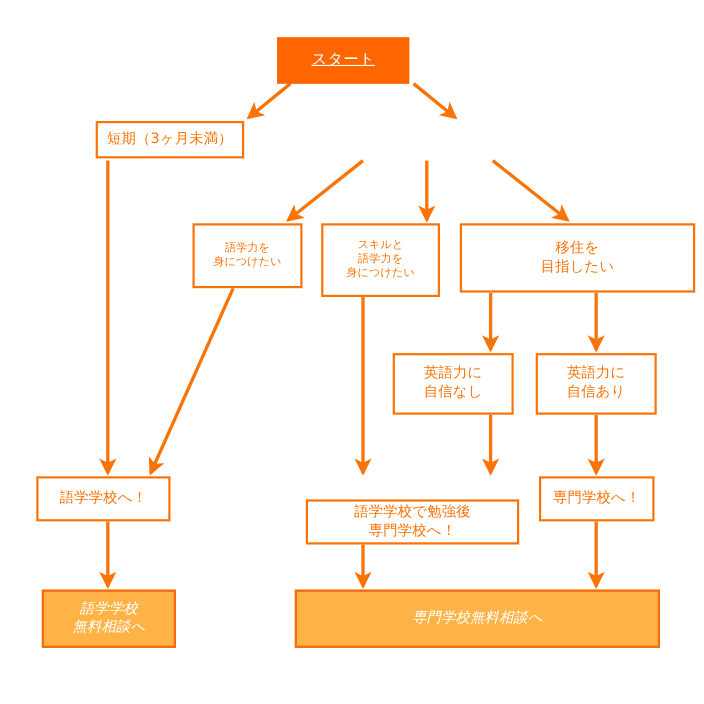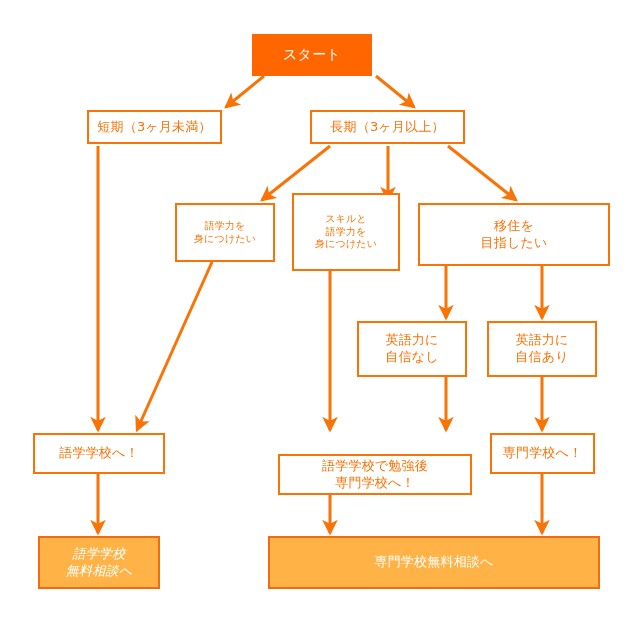--- a/index.html
+++ b/index.html
@@ -45,21 +45,21 @@
   .node-solid {
     background: #FF6600;
     border: 2px solid #FF6600;
     color: #ffffff;
   }
   .node-fill {
     background: #FFB347;
     border: 2px solid #F26B0F;
     color: #ffffff;
   }
-  .fs-14 { font-size: 14px; }
+  .fs-14 { font-size: 14px; text-decoration: underline; }
   .fs-13 { font-size: 13px; }
   .fs-12 { font-size: 10px; }
 </style>
 </head>
 <body>
 
 <div id="flow-root">
 
   <svg class="flow-svg" viewBox="0 0 640 640">
     <defs>
@@ -83,43 +83,42 @@
       <line x1="98" y1="474" x2="98" y2="533"></line>
       <line x1="330" y1="474" x2="330" y2="533"></line>
       <line x1="542" y1="474" x2="542" y2="533"></line>
     </g>
   </svg>
 
   <div class="node-box node-solid fs-14" style="left:252px; top:34px; width:120px; height:42px;">スタート</div>
 
   <div class="node-box node-outline fs-13" style="left:87px; top:110px; width:135px; height:34px;">短期（3ヶ月未満）</div>
 
-  <div class="node-box node-outline fs-13" style="left:310px; top:110px; width:155px; height:34px;">長期（3ヶ月以上）</div>
 
   <div class="node-box node-outline fs-12" style="left:175px; top:203px; width:100px; height:59px;">語学力を
 身につけたい</div>
 
-  <div class="node-box node-outline fs-12" style="left:292px; top:193px; width:108px; height:78px;">スキルと
+  <div class="node-box node-outline fs-12" style="left:292px; top:203px; width:108px; height:67px;">スキルと
 語学力を
 身につけたい</div>
 
-  <div class="node-box node-outline fs-13" style="left:418px; top:203px; width:192px; height:63px;">移住を
+  <div class="node-box node-outline fs-13" style="left:418px; top:203px; width:214px; height:63px;">移住を
 目指したい</div>
 
   <div class="node-box node-outline fs-13" style="left:357px; top:321px; width:110px; height:56px;">英語力に
 自信なし</div>
 
   <div class="node-box node-outline fs-13" style="left:487px; top:321px; width:110px; height:56px;">英語力に
 自信あり</div>
 
-  <div class="node-box node-outline fs-13" style="left:33px; top:433px; width:132px; height:41px;">語学学校へ！</div>
+  <div class="node-box node-outline fs-13" style="left:33px; top:433px; width:122px; height:41px;">語学学校へ！</div>
 
   <div class="node-box node-outline fs-13" style="left:278px; top:454px; width:194px; height:41px;">語学学校で勉強後
 専門学校へ！</div>
 
   <div class="node-box node-outline fs-13" style="left:490px; top:433px; width:105px; height:41px;">専門学校へ！</div>
 
   <div class="node-box node-fill fs-13" style="left:38px; top:536px; width:122px; height:53px;font-style:italic;">語学学校
 無料相談へ</div>
 
-  <div class="node-box node-fill fs-13" style="left:268px; top:536px; width:332px; height:53px;">専門学校無料相談へ</div>
+  <div class="node-box node-fill fs-13" style="left:268px; top:536px; width:332px; height:53px;font-style:italic;">専門学校無料相談へ</div>
 
 </div>
 
 </body></html>

